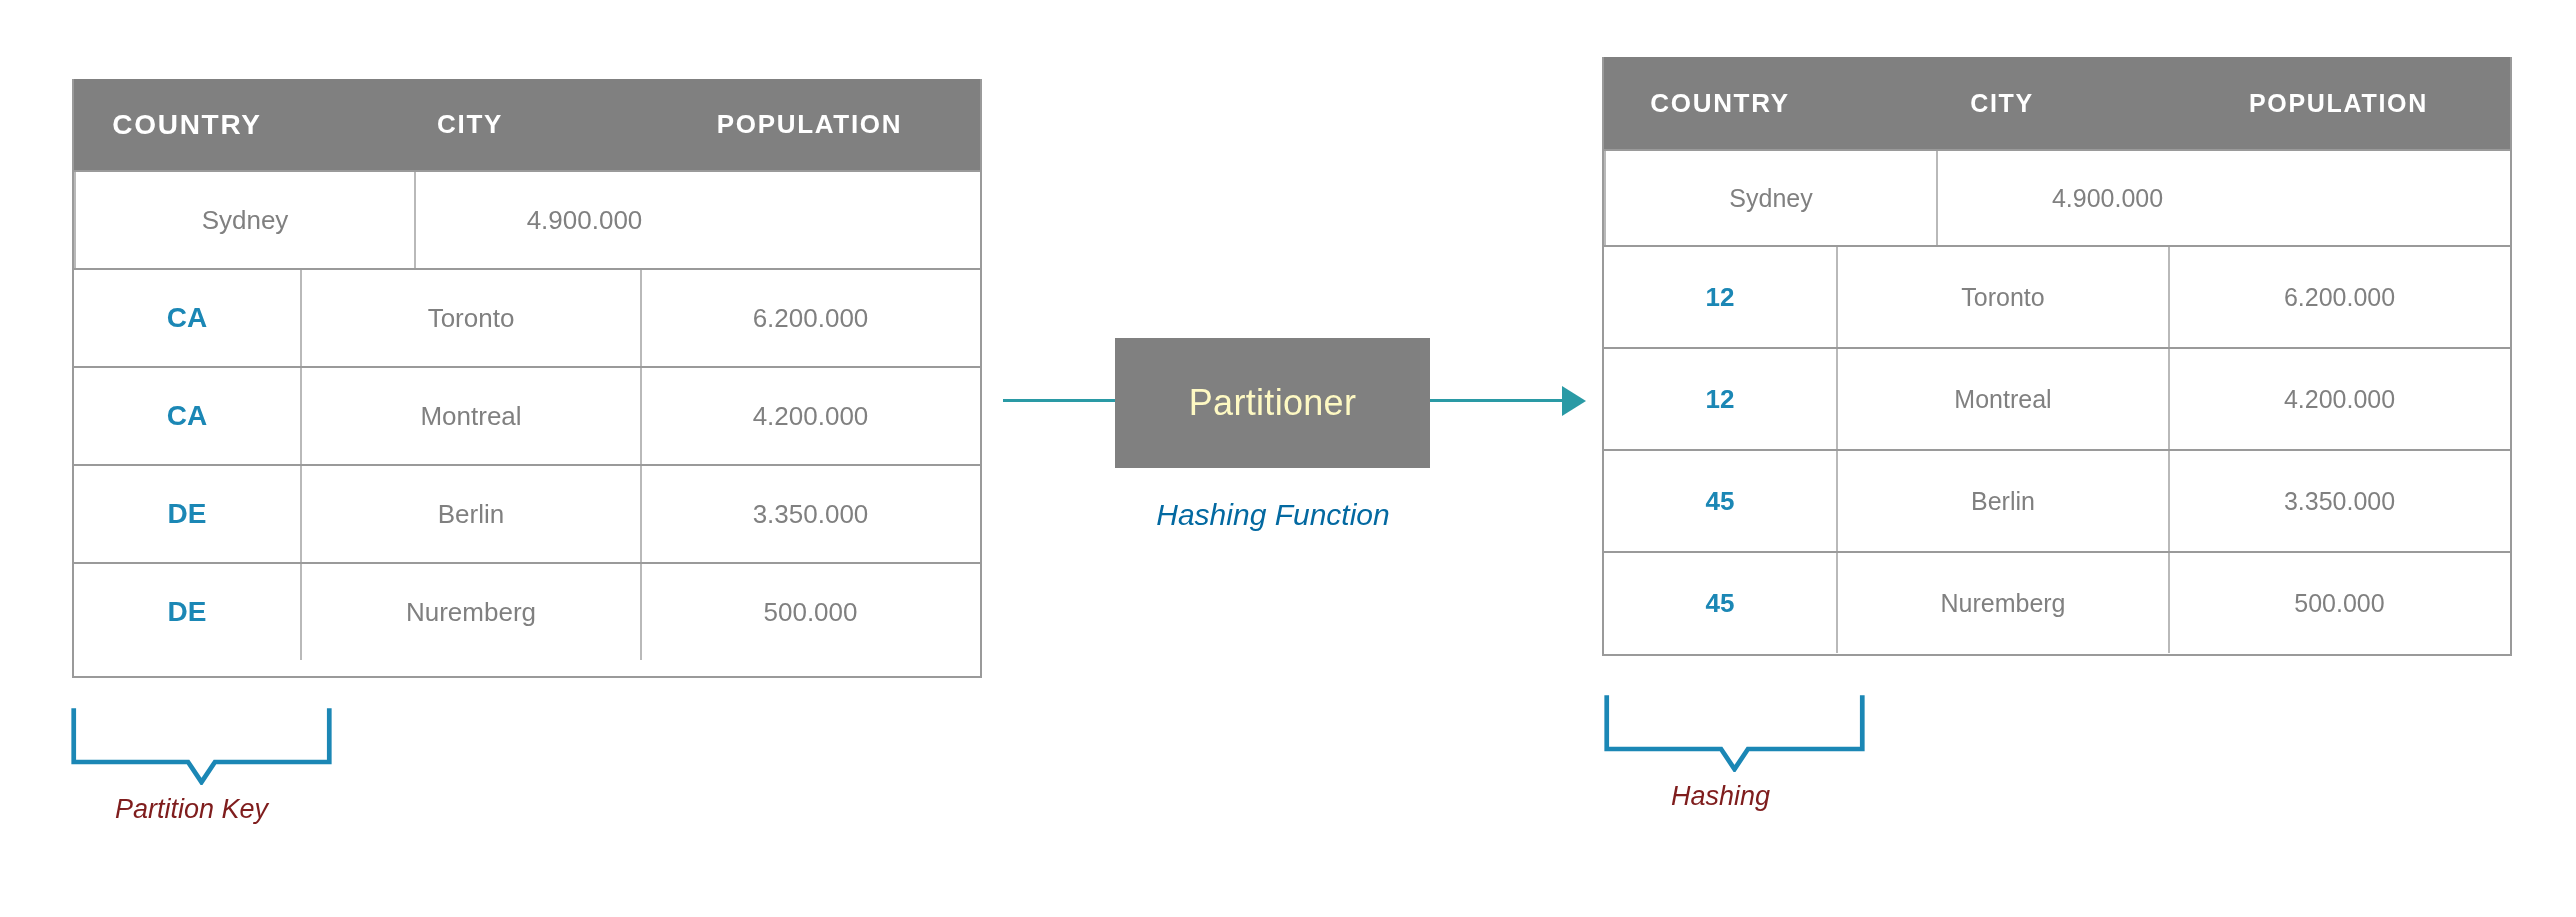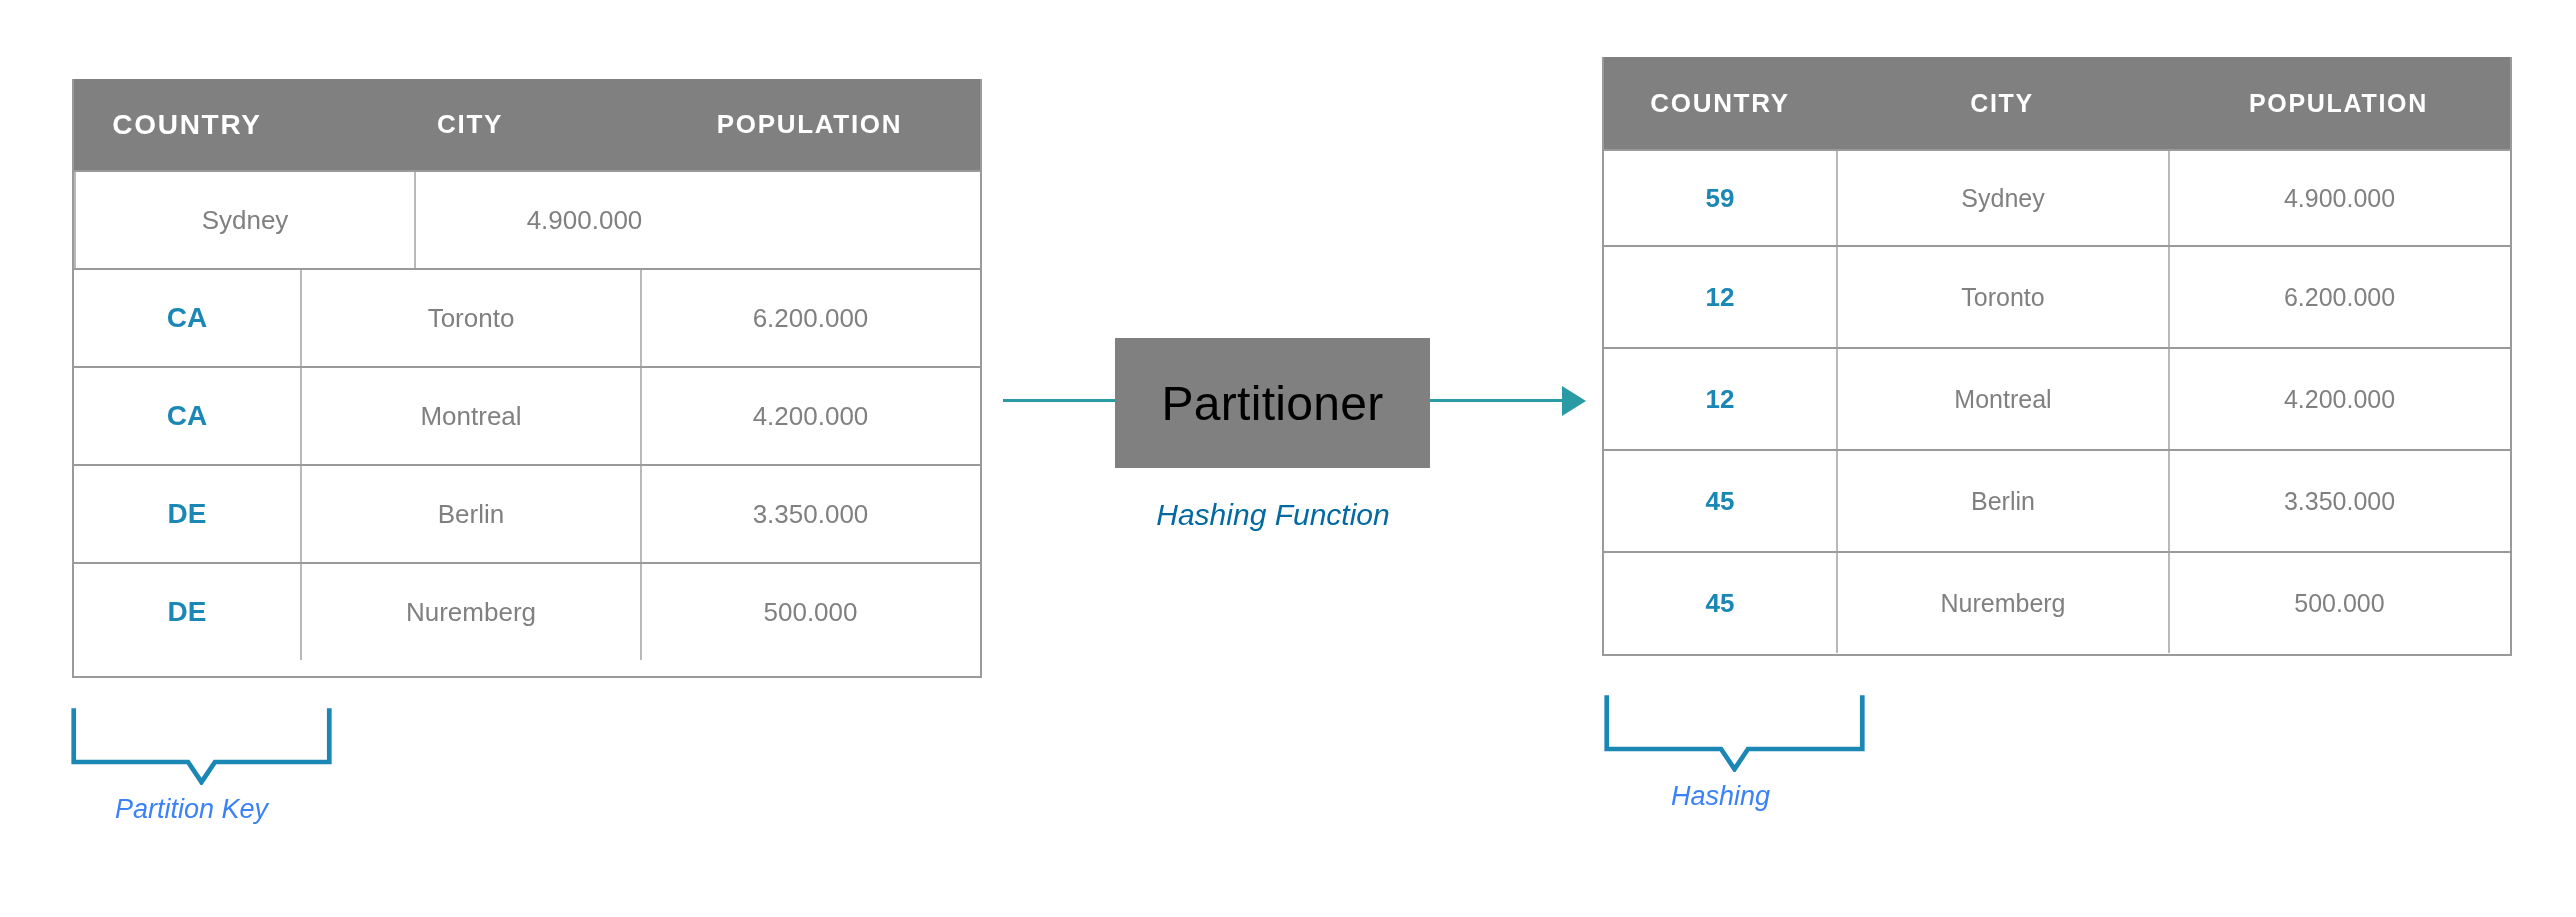--- a/index.html
+++ b/index.html
@@ -110,22 +110,22 @@
     left: 1115px;
     top: 338px;
     width: 315px;
     height: 130px;
     background: #808080;
     display: flex;
     align-items: center;
     justify-content: center;
   }
   #partitioner-label {
-    color: #000000;
-    font-size: 48px;
+    color: #fef9c3;
+    font-size: 36px;
     letter-spacing: 0.3px;
   }
   #hashing-caption {
     position: absolute;
     left: 1091px;
     top: 498px;
     width: 364px;
     text-align: center;
     font-style: italic;
     font-size: 30px;
@@ -150,21 +150,21 @@
     border-left: 24px solid #2a9aa5;
   }
 
   
   .brace-wrap { position: absolute; }
   .brace-caption {
     position: absolute;
     text-align: center;
     font-style: italic;
     font-size: 27px;
-    color: #3b82f6;
+    color: #7f1d1d;
     white-space: nowrap;
   }
   #brace-left  { left: 67px; top: 704px; }
   #brace-right { left: 1600px; top: 691px; }
   #caption-partition-key { left: 40px; top: 794px; width: 303px; }
   #caption-tokens        { left: 1569px; top: 781px; width: 303px; }
 </style>
 </head>
 <body>
 
@@ -217,21 +217,20 @@
   <div id="flow-arrowhead"></div>
   <div id="hashing-caption">Hashing Function</div>
 
   <div class="tbl" id="table-right">
     <div class="tbl-head">
       <div class="cell c-key">COUNTRY</div>
       <div class="cell c-city">CITY</div>
       <div class="cell c-pop">POPULATION</div>
     </div>
     <div class="tbl-row r0">
-      <div class="cell c-key">59</div>
       <div class="cell c-city">Sydney</div>
       <div class="cell c-pop">4.900.000</div>
     </div>
     <div class="tbl-row r1">
       <div class="cell c-key">12</div>
       <div class="cell c-city">Toronto</div>
       <div class="cell c-pop">6.200.000</div>
     </div>
     <div class="tbl-row r2">
       <div class="cell c-key">12</div>

